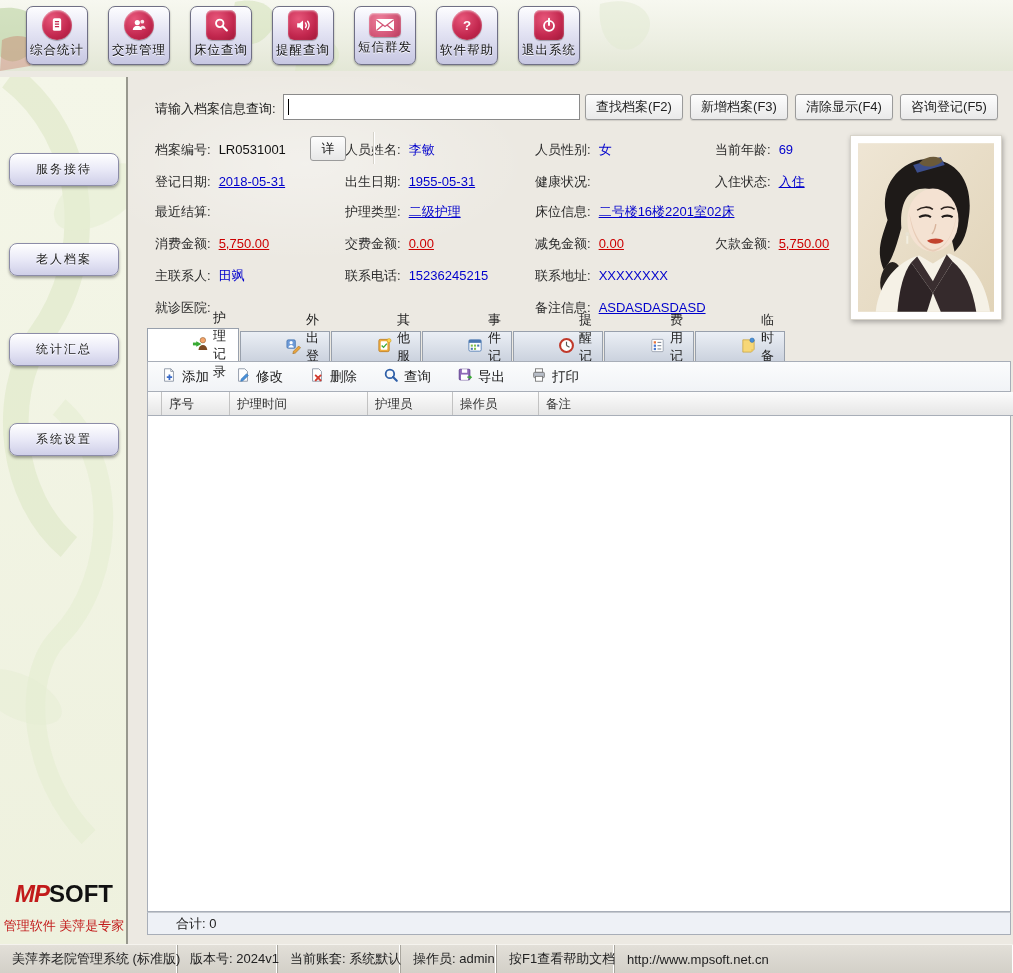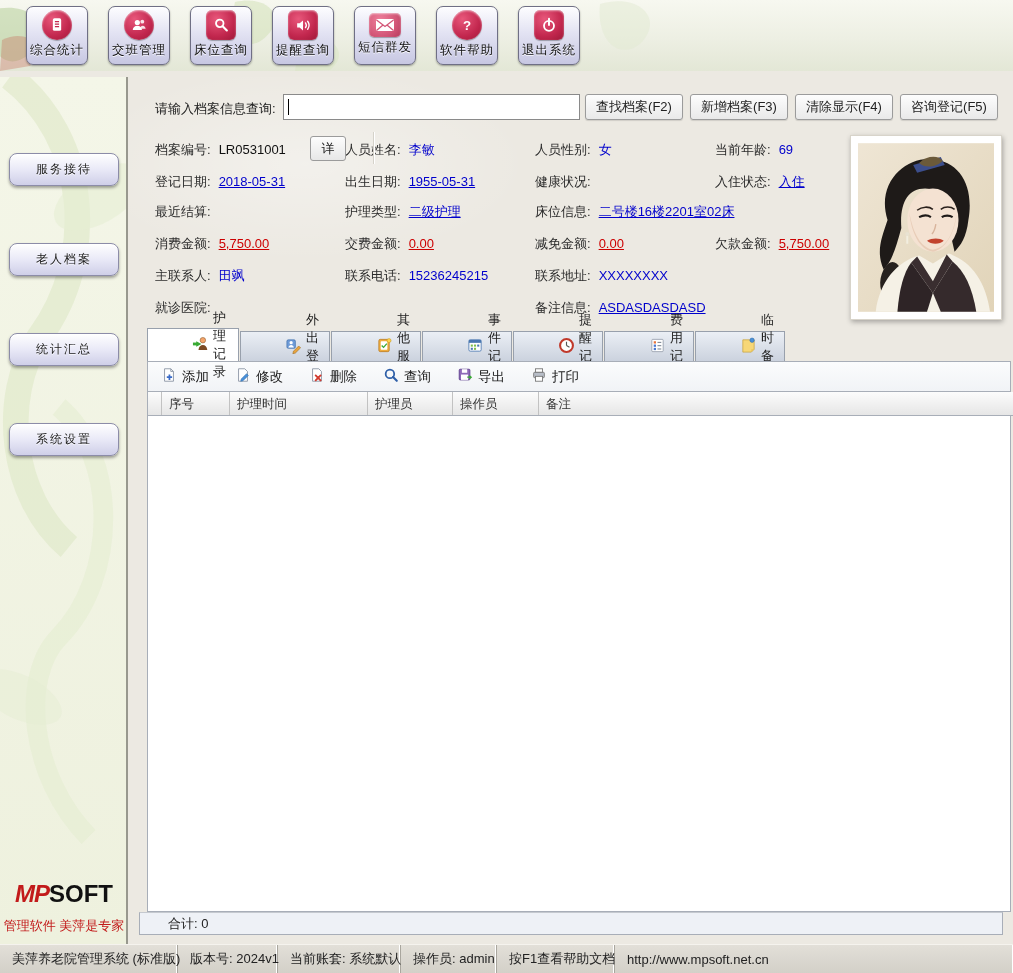--- a/index.html
+++ b/index.html
@@ -95,21 +95,21 @@
                display:flex; align-items:center; gap:0; z-index:1; }
   .act { display:flex; align-items:center; gap:5px; padding:0 13px; height:100%;
          font-size:13.5px; color:#1a1a1a; cursor:pointer; }
 
   .thead { position:absolute; left:19px; top:315px; width:877px; height:24px; display:flex;
            background:linear-gradient(#FCFCFC,#E6E6E6); border:1px solid #A8AEB8; border-top:none; }
   .th { border-right:1px solid #C2C2C2; padding:4px 0 0 7px; font-size:12.5px; color:#333;
         white-space:nowrap; overflow:hidden; cursor:pointer; }
   .tbody { position:absolute; left:19px; top:339px; width:864px; height:496px; background:#fff;
            border:1px solid #A8AEB8; border-top:none; }
-  .tfoot { position:absolute; left:11px; top:835px; width:864px; height:23px;
+  .tfoot { position:absolute; left:19px; top:835px; width:864px; height:23px;
            background:#EEF1F6; border:1px solid #A8AEB8; border-top:1px solid #C5C9CF;
            display:flex; align-items:center; font-size:13px; color:#222; }
   .tfoot span { margin-left:28px; }
 
   
   .statusbar { position:absolute; left:0; top:944px; width:1013px; height:29px;
                background:linear-gradient(#E2DFD8,#D3D0C8); border-top:1px solid #F5F3EE;
                display:flex; align-items:stretch; font-size:13px; color:#222; }
   .status-cell { display:flex; align-items:center; padding-left:12px;
                  border-right:1px solid #A9A69E; box-shadow:inset -1px 0 0 #FFFFFF; white-space:nowrap; }

